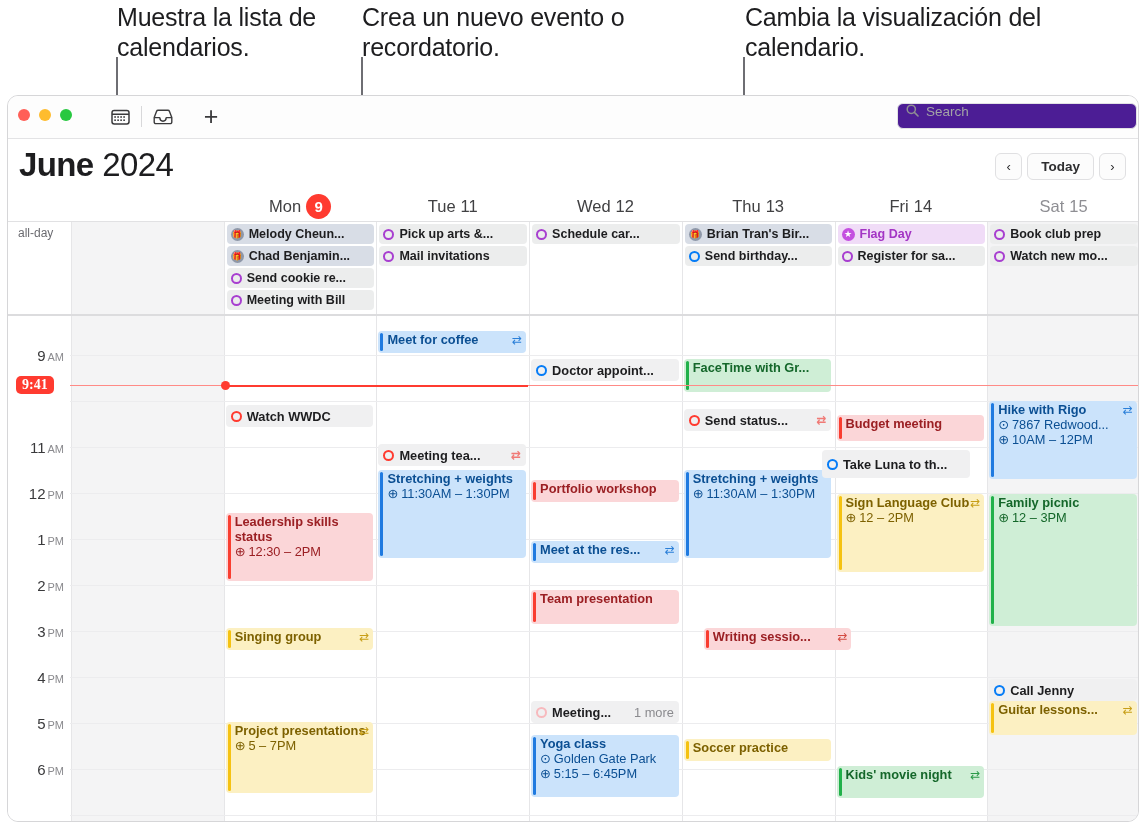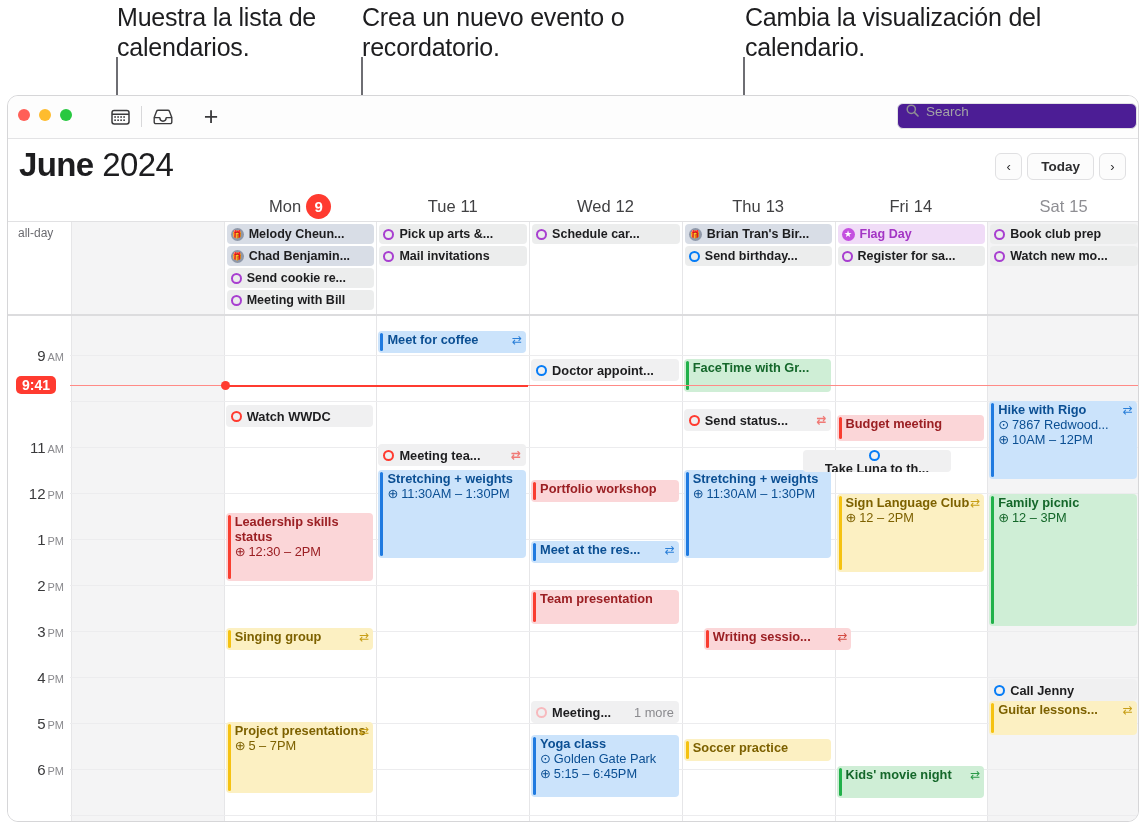--- a/index.html
+++ b/index.html
@@ -448,21 +448,21 @@
         <div class="body">
           <div class="ttl">Soccer practice</div>
         </div>
       </div>
       <div class="ev red" style="left: 828.5px; width: 147.7px; top: 99px; height: 26px;">
         <div class="bar"></div>
         <div class="body">
           <div class="ttl">Budget meeting</div>
         </div>
       </div>
-      <div class="task" style="left: 795px; width: 147.7px; top: 134px; height: 22px; flex-direction: column;">
+      <div class="task" style="left: 814px; width: 147.7px; top: 134px; height: 28px;">
         <span class="ring blue"></span>
         <span class="t">Take Luna to th...</span>
       </div>
       <div class="ev yellow" style="left: 828.5px; width: 147.7px; top: 178px; height: 78px;">
         <div class="bar"></div>
         <div class="body">
           <div class="ttl">Sign Language Club</div>
           <div class="meta">
             <span>⊕</span>
             <span>12 – 2PM</span>
@@ -509,16 +509,16 @@
       <div class="ev yellow" style="left: 981.2px; width: 147.7px; top: 385px; height: 34px;">
         <div class="bar"></div>
         <div class="body">
           <div class="ttl">Guitar lessons...</div>
         </div>
         <div class="rep">⇄</div>
       </div>
       <div id="now-line" style="top: 69px;"></div>
       <div id="now-line-strong" style="top: 69px; left: 216.7px; width: 303.4px;"></div>
       <div id="now-dot" style="top: 65px; left: 212.7px;"></div>
-      <div id="now-badge" style="top: 69px;">9:41</div>
+      <div id="now-badge" style="top: 69px; font-family: Liberation Serif, serif;">9:41</div>
     </div>
 
 </div>
 
 </body></html>

